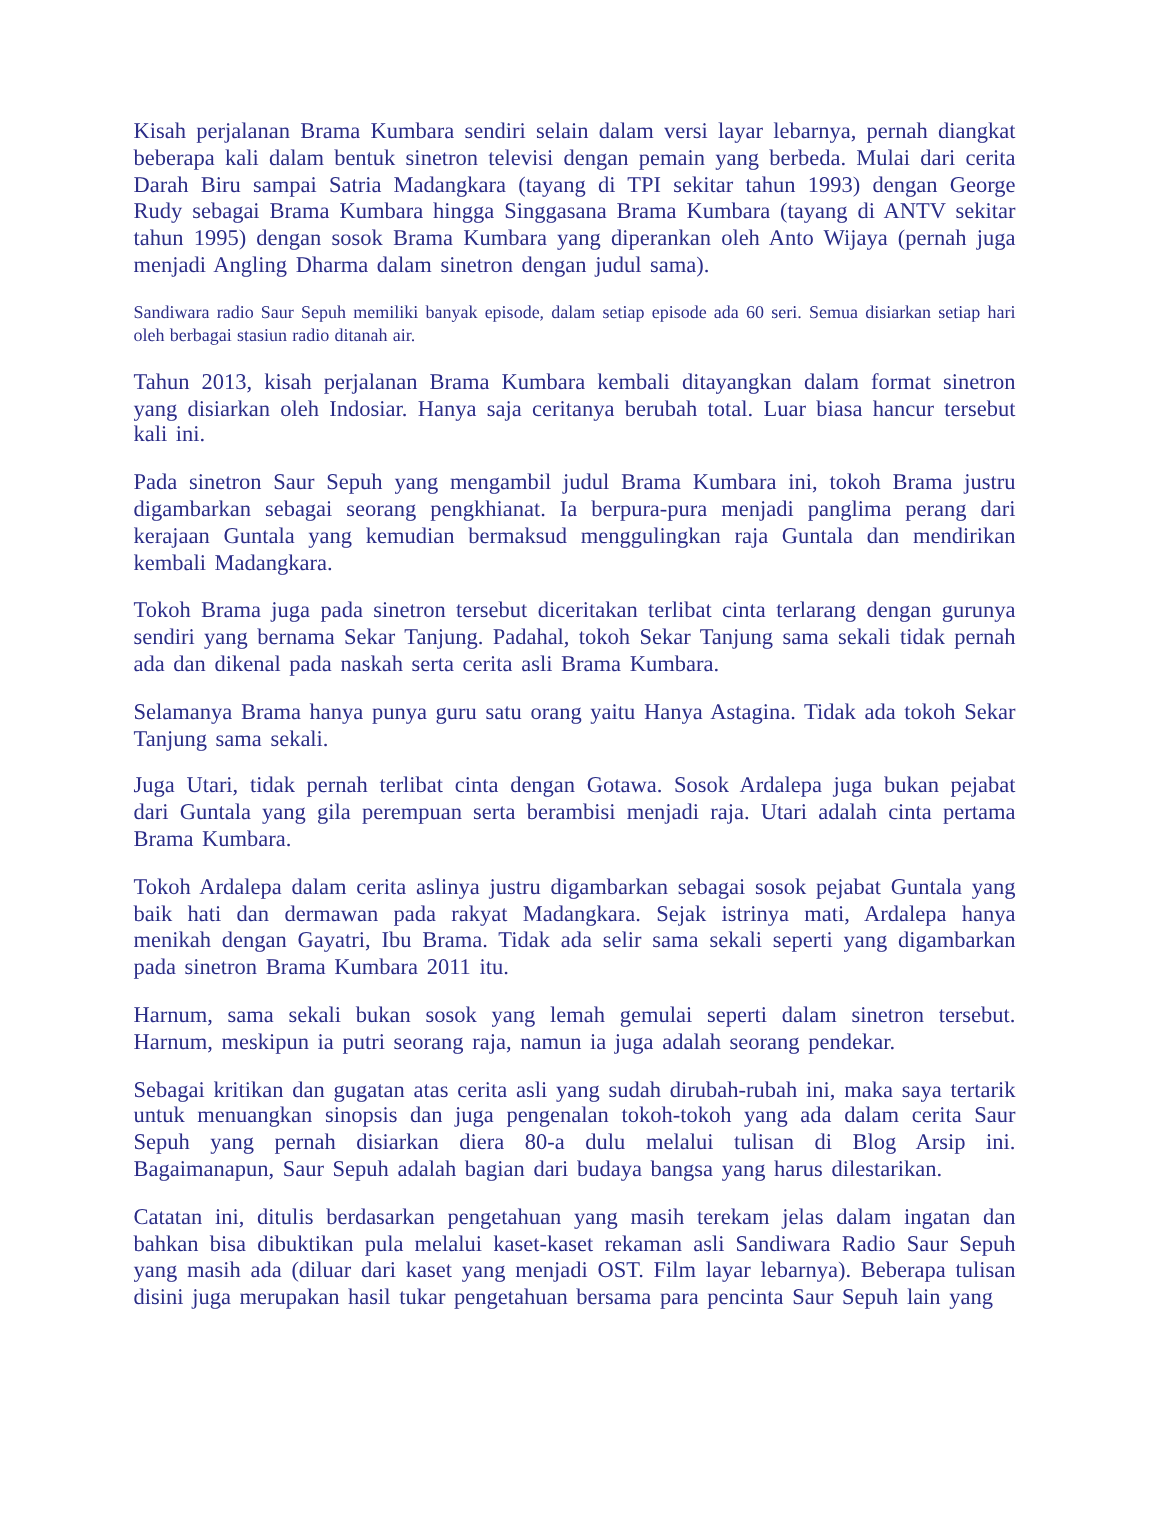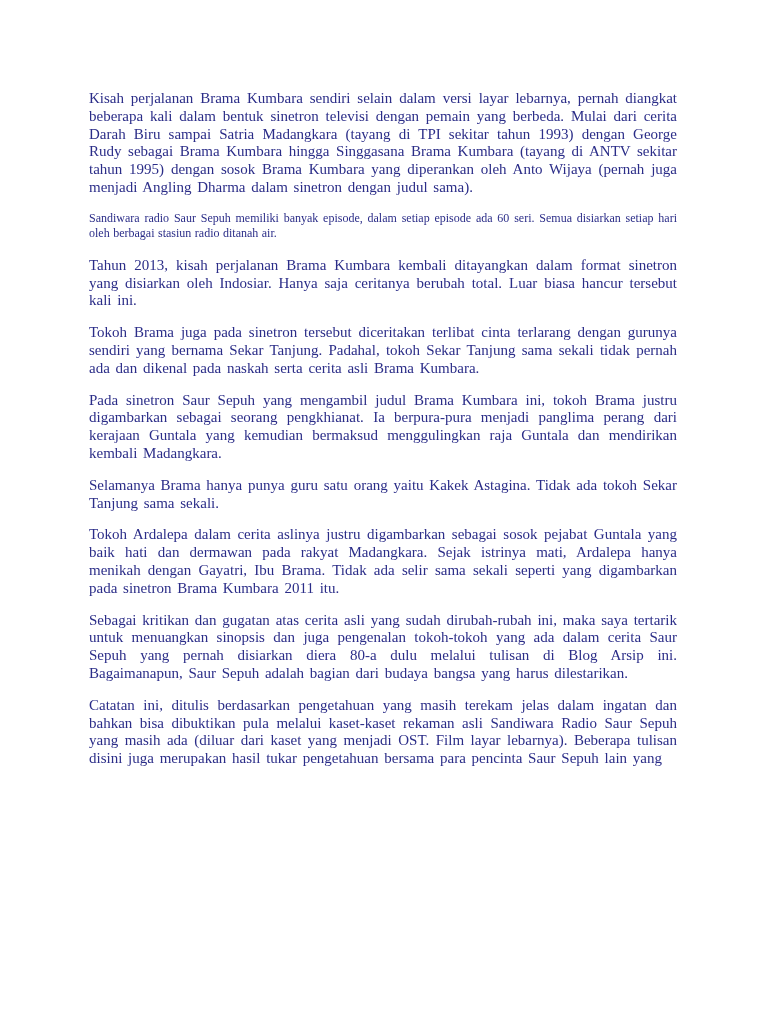--- a/index.html
+++ b/index.html
@@ -10,21 +10,21 @@
   .page {
     position: relative;
     width: 768px;
     height: 1024px;
     background: #ffffff;
     overflow: hidden;
   }
   .content {
     position: absolute;
     left: 89px;
-    top: 90px;
+    top: 80px;
     width: 588px;
     color: #2b2d88;
     font-family: "Liberation Serif", "DejaVu Serif", serif;
   }
   .content p {
     margin: 0 0 14px 0;
     text-align: justify;
   }
   .content p.body {
     font-size: 15px;
@@ -39,20 +39,22 @@
   }
 </style>
 </head>
 <body>
 
 <div class="page">
   <div class="content">
     <p class="body">Kisah perjalanan Brama Kumbara sendiri selain dalam versi layar lebarnya, pernah diangkat beberapa kali dalam bentuk sinetron televisi dengan pemain yang berbeda. Mulai dari cerita Darah Biru sampai Satria Madangkara (tayang di TPI sekitar tahun 1993) dengan George Rudy sebagai Brama Kumbara hingga Singgasana Brama Kumbara (tayang di ANTV sekitar tahun 1995) dengan sosok Brama Kumbara yang diperankan oleh Anto Wijaya (pernah juga menjadi Angling Dharma dalam sinetron dengan judul sama).</p>
     <p class="small">Sandiwara radio Saur Sepuh memiliki banyak episode, dalam setiap episode ada 60 seri. Semua disiarkan setiap hari oleh berbagai stasiun radio ditanah air.</p>
     <p class="body">Tahun 2013, kisah perjalanan Brama Kumbara kembali ditayangkan dalam format sinetron yang disiarkan oleh Indosiar. Hanya saja ceritanya berubah total. Luar biasa hancur tersebut kali ini.</p>
+    <p class="body">Pada sinetron Saur Sepuh yang mengambil judul Brama Kumbara ini, tokoh Brama justru digambarkan sebagai seorang pengkhianat. Ia berpura-pura menjadi panglima perang dari kerajaan Guntala yang kemudian bermaksud menggulingkan raja Guntala dan mendirikan kembali Madangkara.</p>
     <p class="body">Tokoh Brama juga pada sinetron tersebut diceritakan terlibat cinta terlarang dengan gurunya sendiri yang bernama Sekar Tanjung. Padahal, tokoh Sekar Tanjung sama sekali tidak pernah ada dan dikenal pada naskah serta cerita asli Brama Kumbara.</p>
-    <p class="body">Pada sinetron Saur Sepuh yang mengambil judul Brama Kumbara ini, tokoh Brama justru digambarkan sebagai seorang pengkhianat. Ia berpura-pura menjadi panglima perang dari kerajaan Guntala yang kemudian bermaksud menggulingkan raja Guntala dan mendirikan kembali Madangkara.</p>
-    <p class="body">Selamanya Brama hanya punya guru satu orang yaitu Kakek Astagina. Tidak ada tokoh Sekar Tanjung sama sekali.</p>
+    <p class="body">Selamanya Brama hanya punya guru satu orang yaitu Hanya Astagina. Tidak ada tokoh Sekar Tanjung sama sekali.</p>
+    <p class="body">Juga Utari, tidak pernah terlibat cinta dengan Gotawa. Sosok Ardalepa juga bukan pejabat dari Guntala yang gila perempuan serta berambisi menjadi raja. Utari adalah cinta pertama Brama Kumbara.</p>
     <p class="body">Tokoh Ardalepa dalam cerita aslinya justru digambarkan sebagai sosok pejabat Guntala yang baik hati dan dermawan pada rakyat Madangkara. Sejak istrinya mati, Ardalepa hanya menikah dengan Gayatri, Ibu Brama. Tidak ada selir sama sekali seperti yang digambarkan pada sinetron Brama Kumbara 2011 itu.</p>
+    <p class="body">Harnum, sama sekali bukan sosok yang lemah gemulai seperti dalam sinetron tersebut. Harnum, meskipun ia putri seorang raja, namun ia juga adalah seorang pendekar.</p>
     <p class="body">Sebagai kritikan dan gugatan atas cerita asli yang sudah dirubah-rubah ini, maka saya tertarik untuk menuangkan sinopsis dan juga pengenalan tokoh-tokoh yang ada dalam cerita Saur Sepuh yang pernah disiarkan diera 80-a dulu melalui tulisan di Blog Arsip ini. Bagaimanapun, Saur Sepuh adalah bagian dari budaya bangsa yang harus dilestarikan.</p>
     <p class="body">Catatan ini, ditulis berdasarkan pengetahuan yang masih terekam jelas dalam ingatan dan bahkan bisa dibuktikan pula melalui kaset-kaset rekaman asli Sandiwara Radio Saur Sepuh yang masih ada (diluar dari kaset yang menjadi OST. Film layar lebarnya). Beberapa tulisan disini juga merupakan hasil tukar pengetahuan bersama para pencinta Saur Sepuh lain yang</p>
   </div>
 </div>
 
 </body></html>

